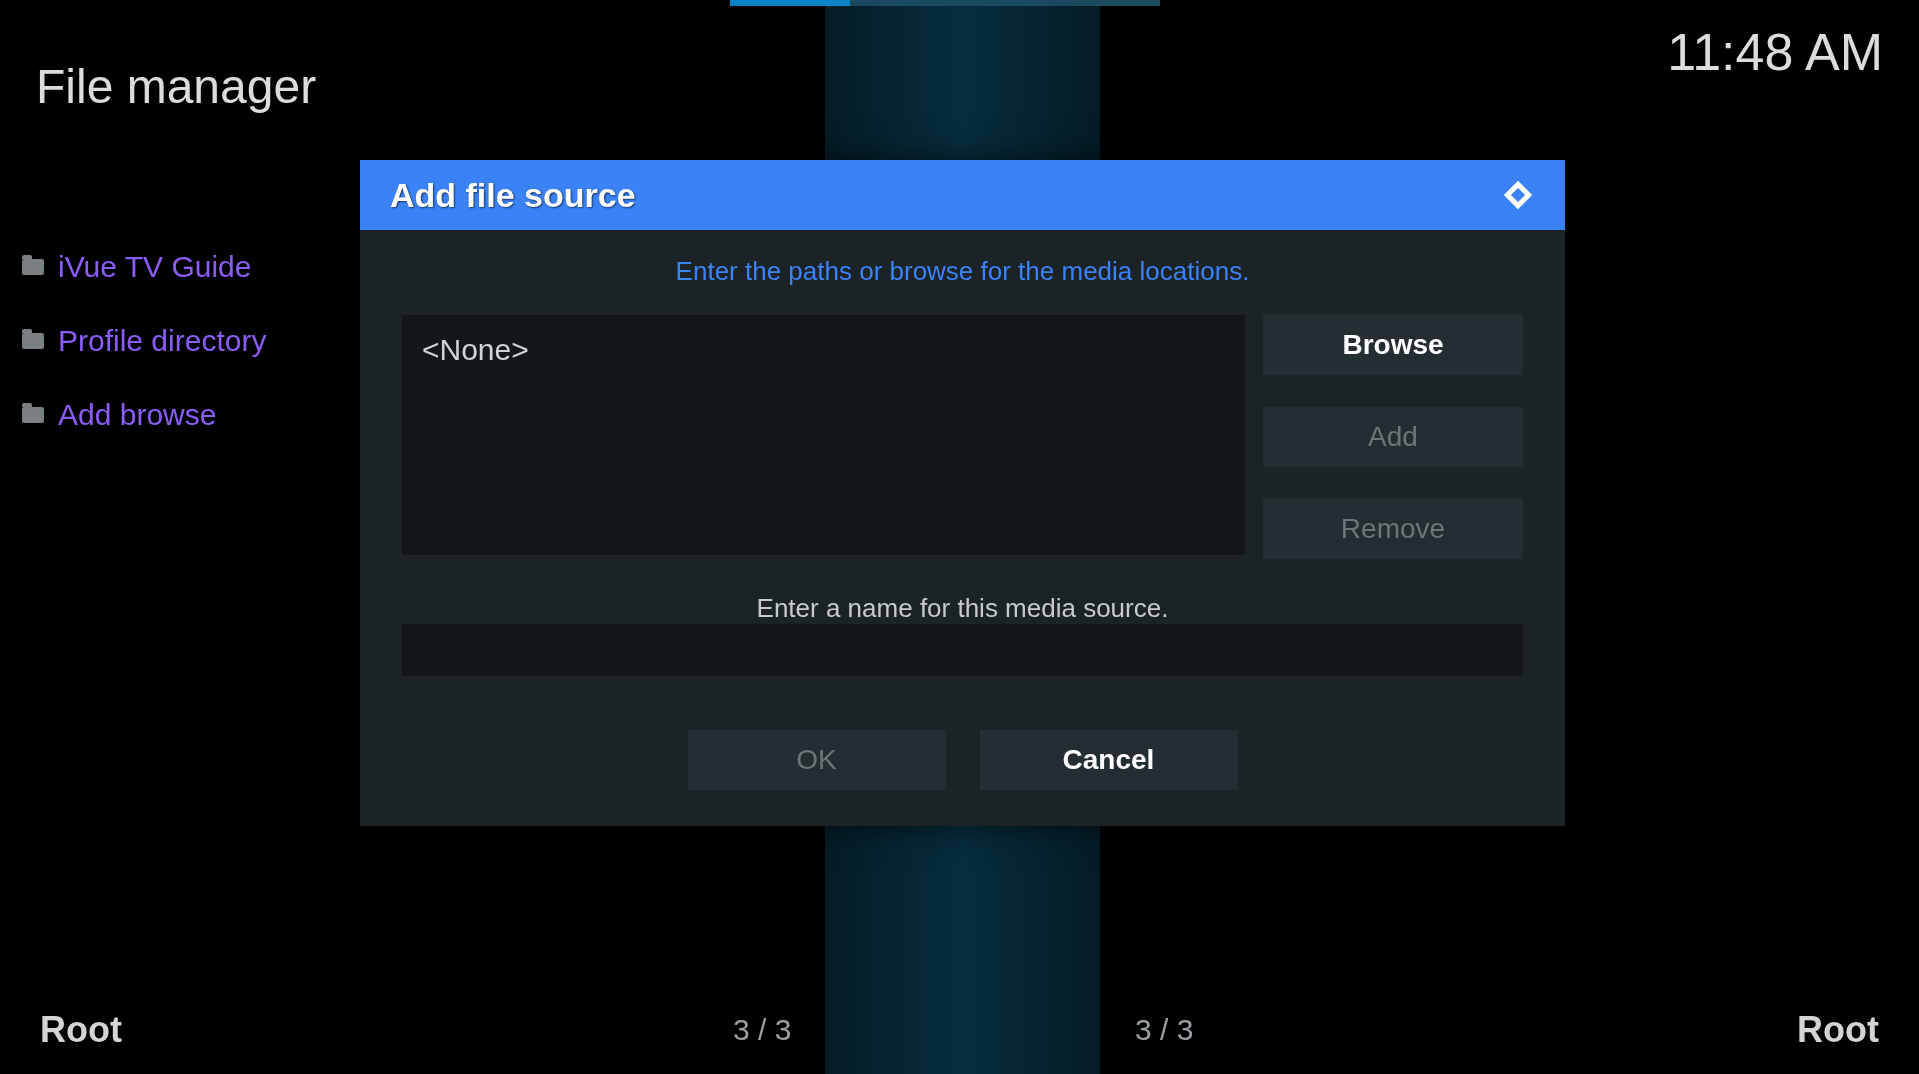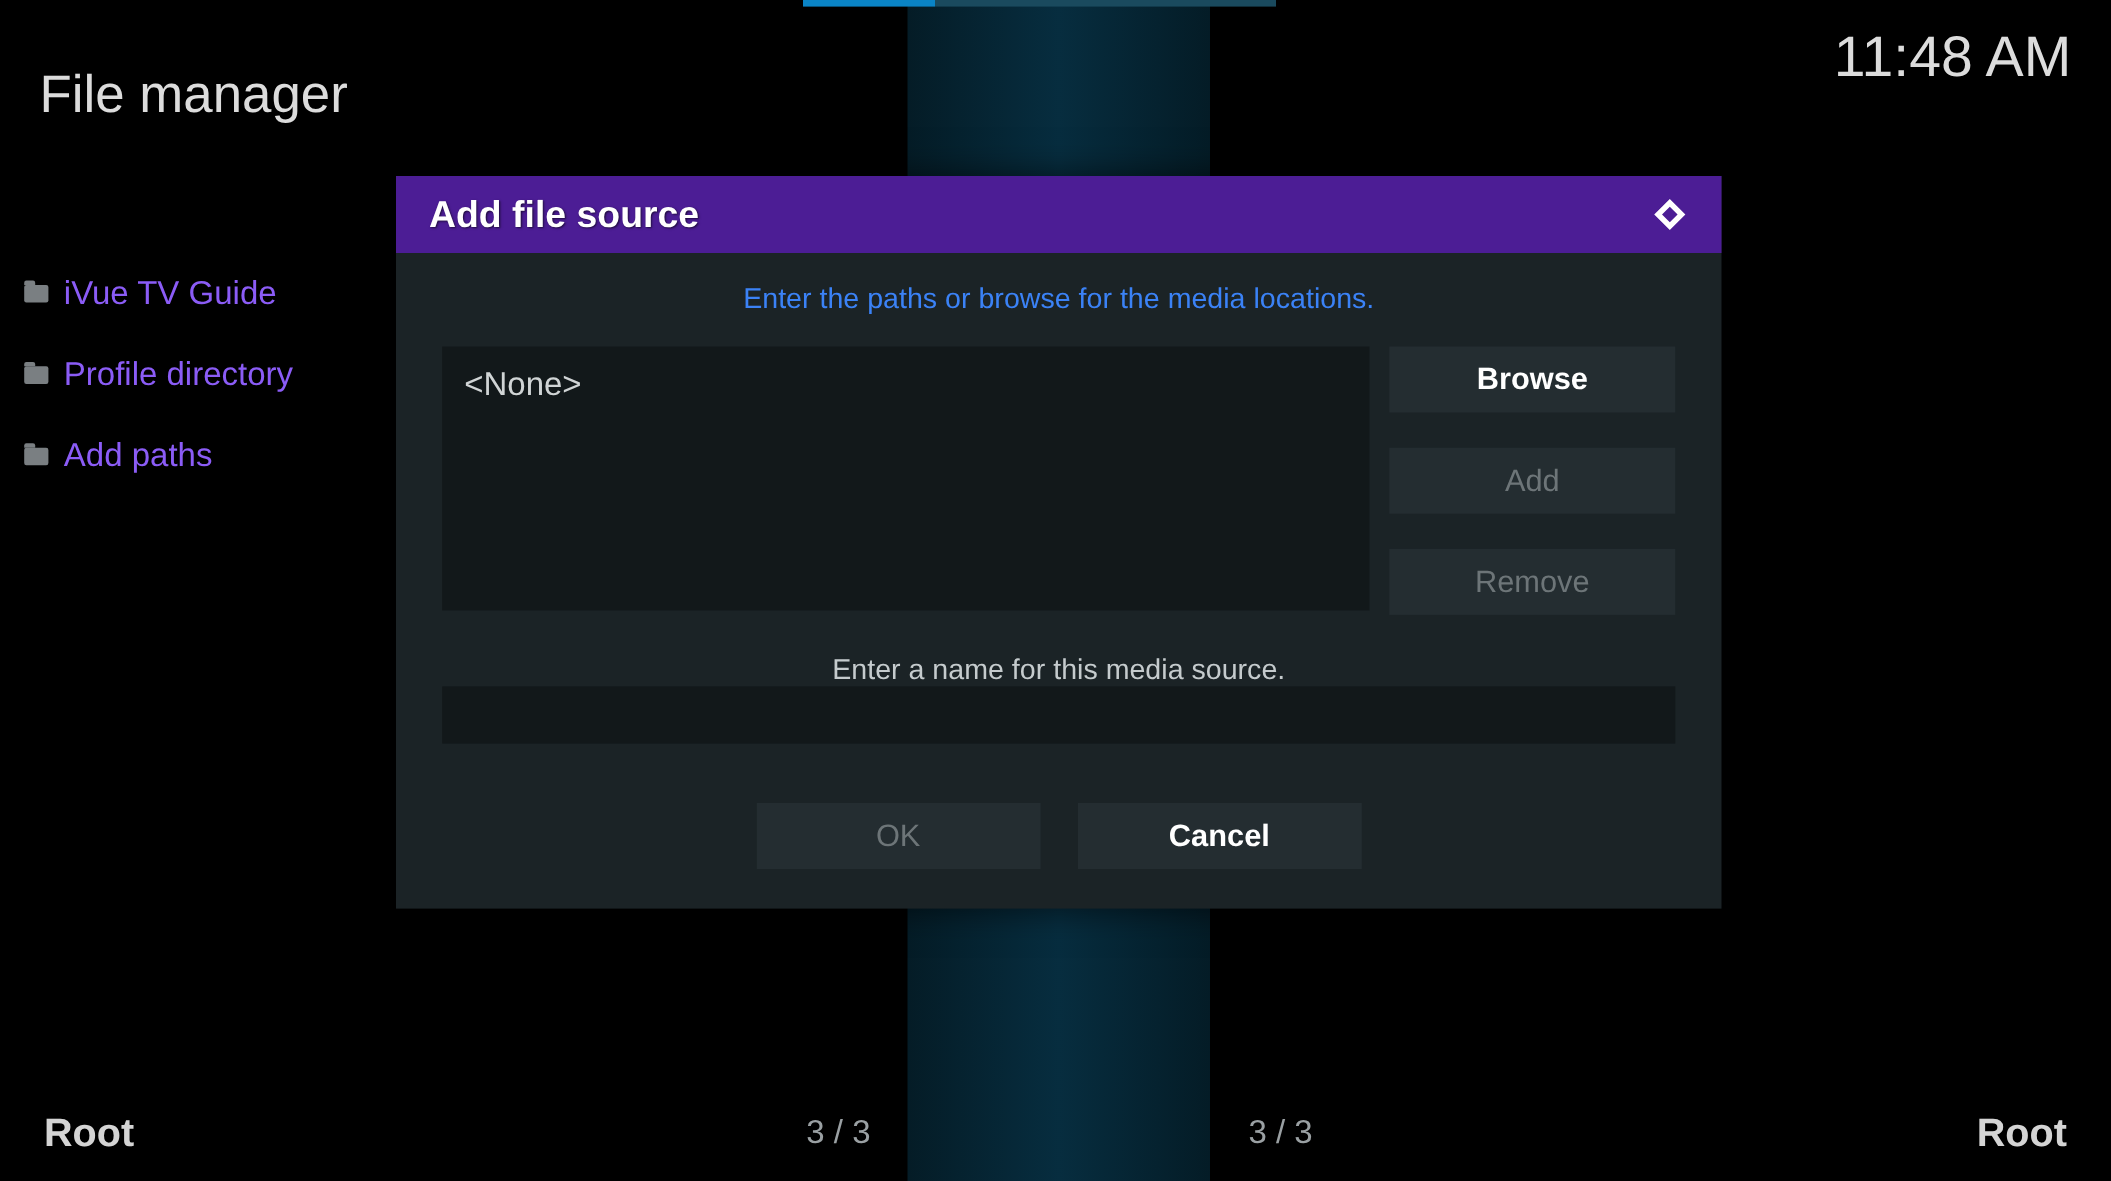--- a/index.html
+++ b/index.html
@@ -14,21 +14,21 @@
   .side-item { display:flex; align-items:center; gap:14px; font-size:30px; color:#8b5cf6; cursor:pointer; }
   .folder-icon { width:22px; height:16px; background:#7a7f82; border-radius:2px; position:relative; display:inline-block; }
   .folder-icon::before { content:""; position:absolute; top:-4px; left:0; width:10px; height:4px; background:#7a7f82; border-radius:2px 2px 0 0; }
   .footer { position:absolute; bottom:14px; left:0; width:100%; height:60px; display:flex; align-items:center; }
   .footer .root-l { position:absolute; left:40px; font-size:36px; font-weight:700; color:#d4d4d4; }
   .footer .root-r { position:absolute; right:40px; font-size:36px; font-weight:700; color:#d4d4d4; }
   .footer .count-l { position:absolute; left:733px; font-size:30px; color:#9aa0a3; }
   .footer .count-r { position:absolute; left:1135px; font-size:30px; color:#9aa0a3; }
   
   .dialog { position:absolute; top:160px; left:360px; width:1205px; background:#1b2326; box-shadow:0 0 30px rgba(0,0,0,0.6); }
-  .dialog-header { background:#4c1d95; height:70px; display:flex; align-items:center; justify-content:space-between; padding:0 30px; }
+  .dialog-header { background:#3b82f6; height:70px; display:flex; align-items:center; justify-content:space-between; padding:0 30px; }
   .dialog-title { font-size:34px; font-weight:600; color:#fff; text-shadow:1px 1px 2px rgba(0,0,0,0.6); }
   .kodi-icon { width:34px; height:34px; position:relative; }
   .kodi-icon svg { width:34px; height:34px; }
   .dialog-body { padding:26px 42px 36px 42px; }
   .hint { text-align:center; font-size:26px; color:#3b82f6; margin-bottom:28px; }
   .path-row { display:flex; gap:18px; margin-bottom:34px; }
   .path-box { flex:1; height:240px; background:#12181a; padding:18px 20px; font-size:30px; color:#d0d4d5; cursor:pointer; }
   .btn-col { width:260px; display:flex; flex-direction:column; gap:32px; }
   .btn { height:60px; display:flex; align-items:center; justify-content:center; font-size:28px; background:#242d31; cursor:pointer; }
   .btn.active { color:#fff; font-weight:600; }
@@ -55,21 +55,21 @@
     <div class="side-item">
       <span class="folder-icon"></span>
       <span>iVue TV Guide</span>
     </div>
     <div class="side-item">
       <span class="folder-icon"></span>
       <span>Profile directory</span>
     </div>
     <div class="side-item">
       <span class="folder-icon"></span>
-      <span>Add paths</span>
+      <span>Add browse</span>
     </div>
   </div>
 
   <div class="footer">
     <div class="root-l">Root</div>
     <div class="count-l">3 / 3</div>
     <div class="count-r">3 / 3</div>
     <div class="root-r">Root</div>
   </div>
 

